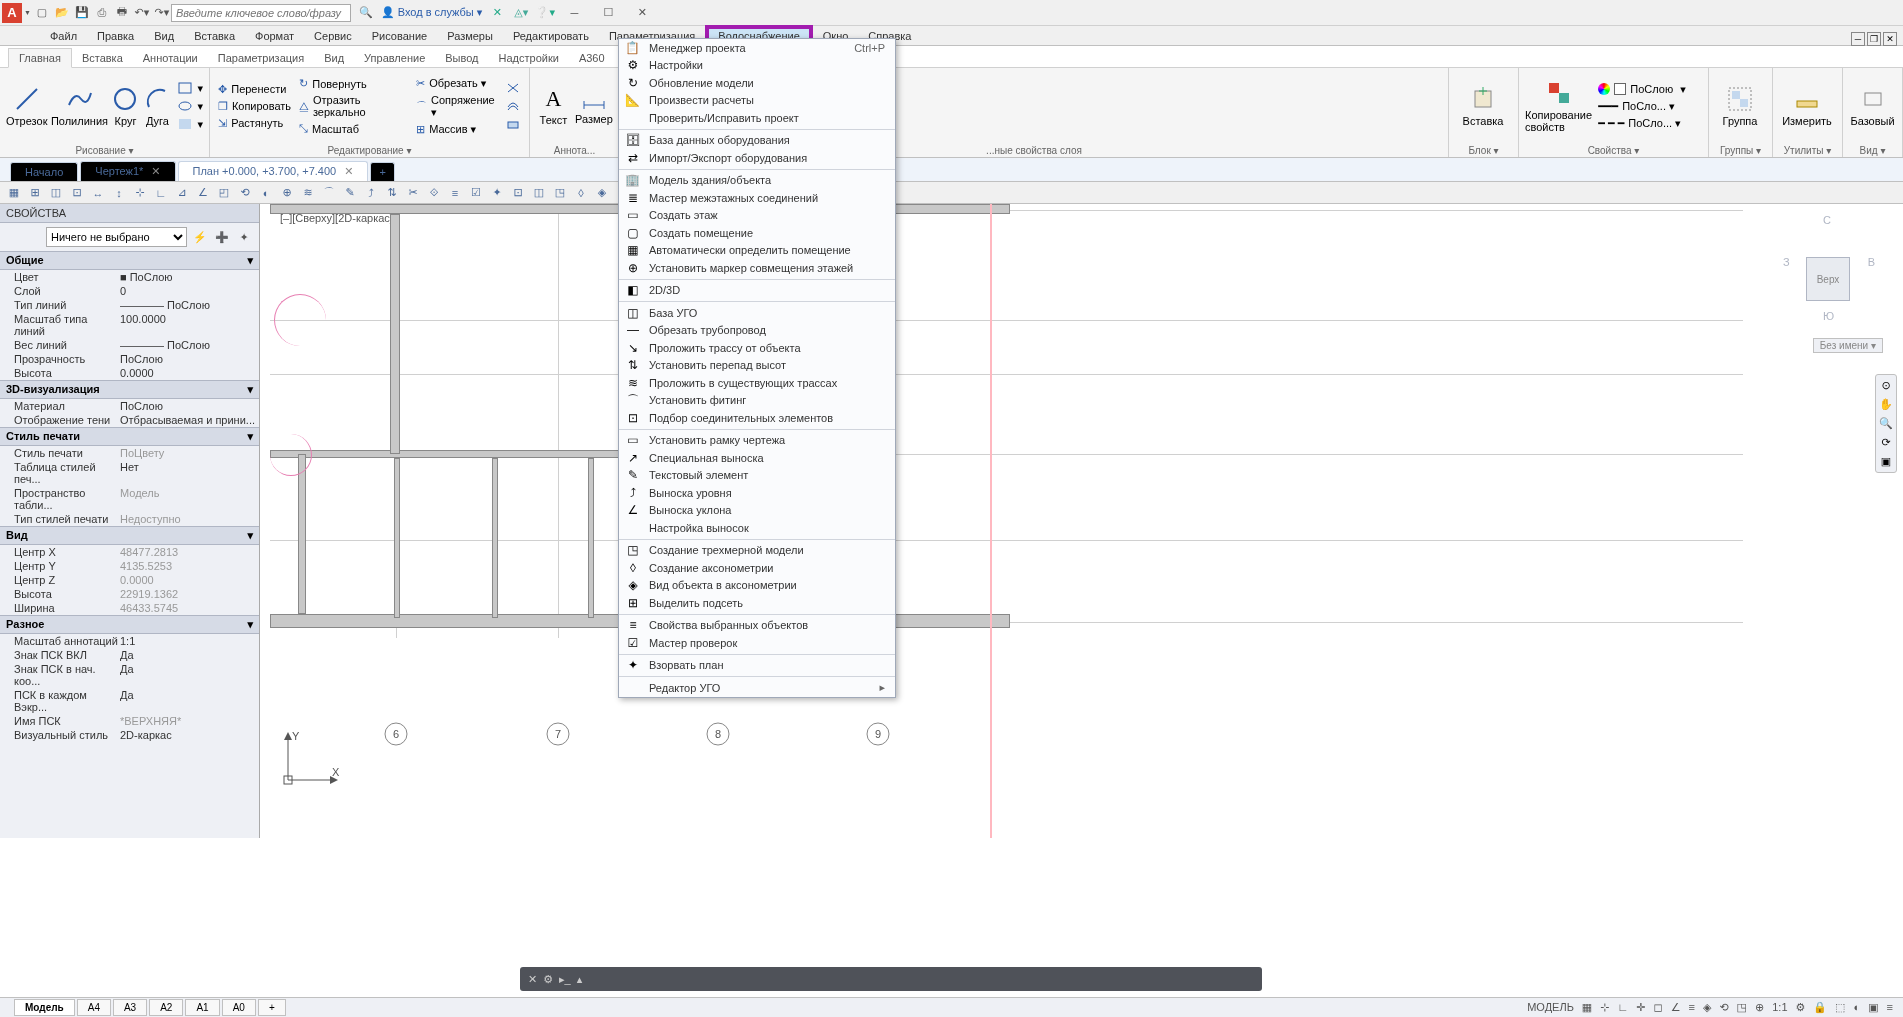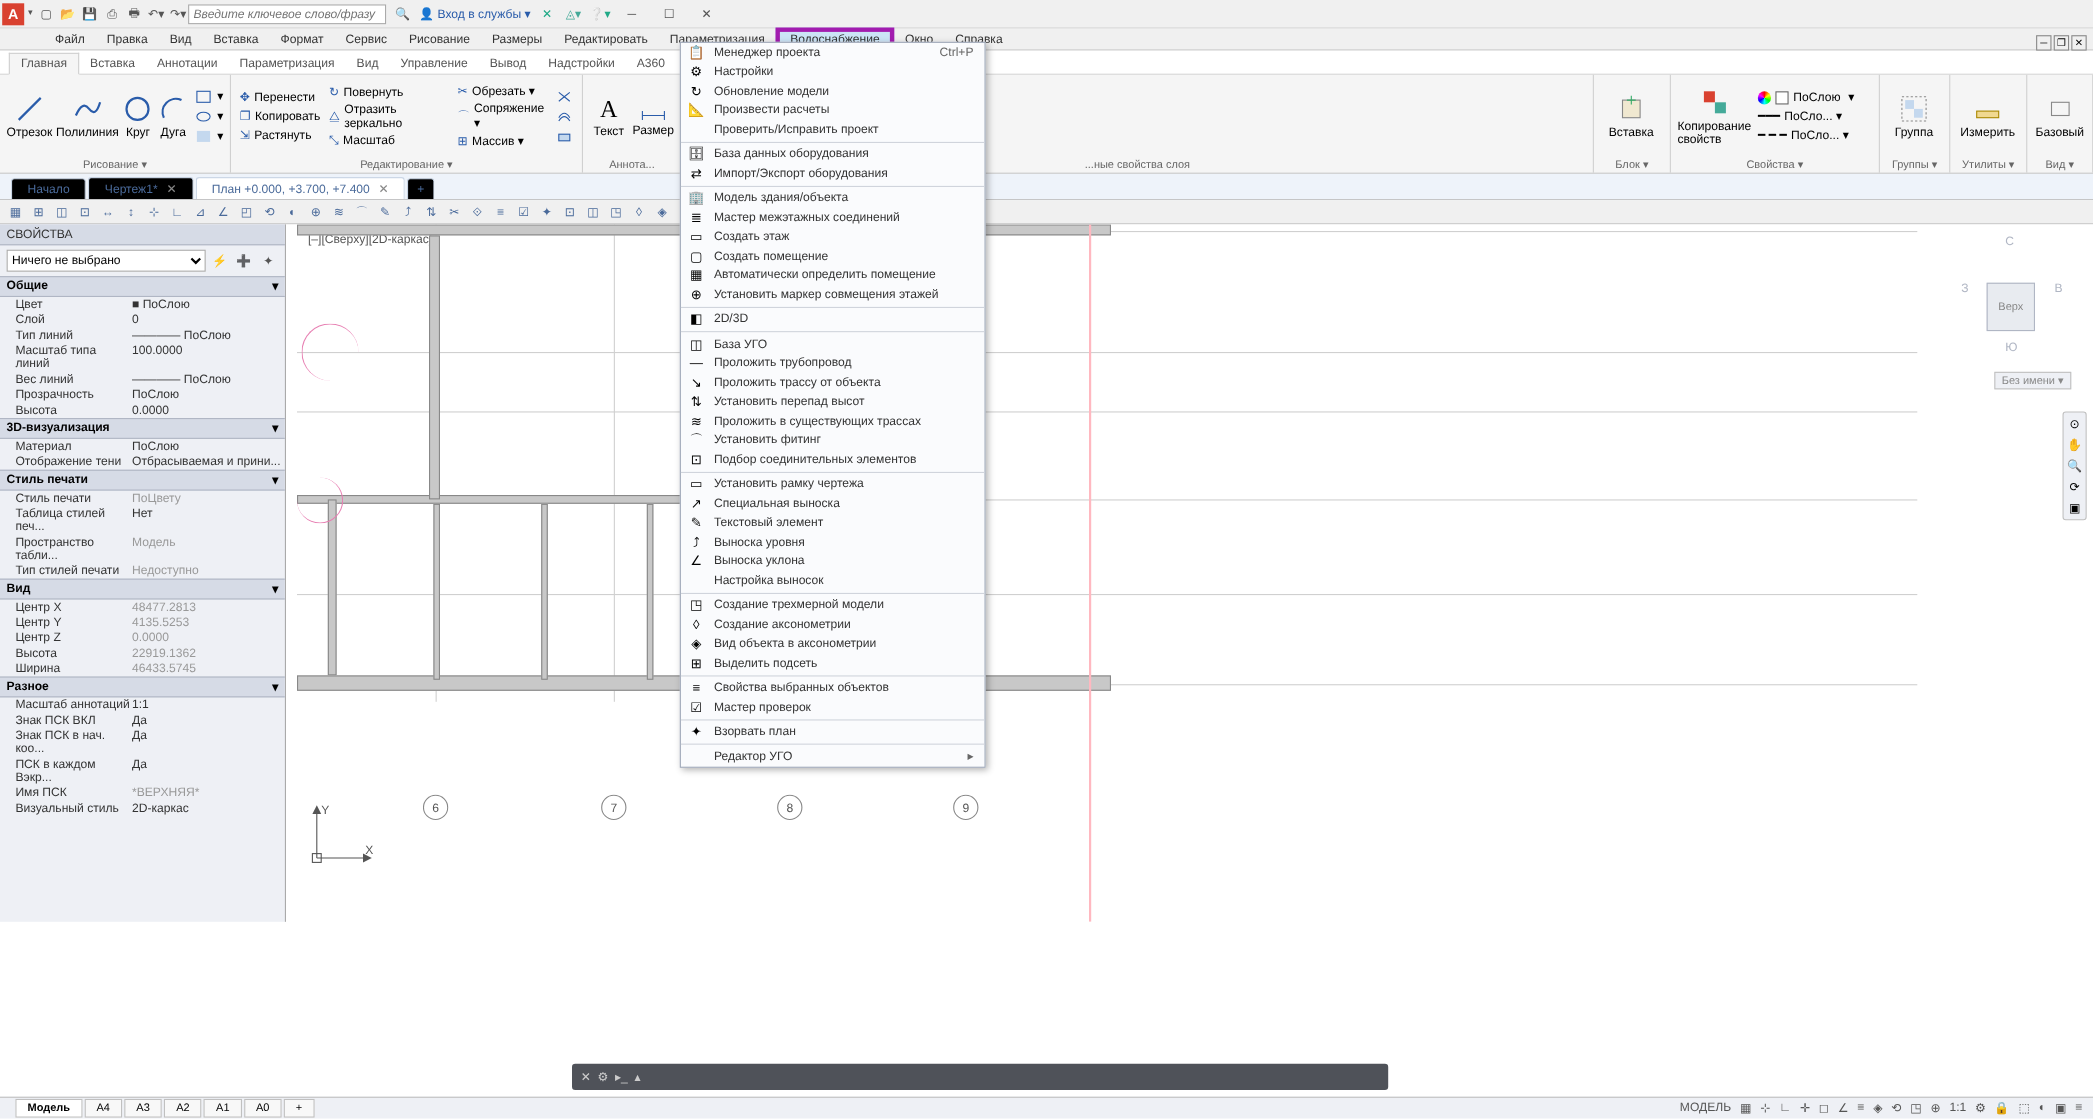--- a/index.html
+++ b/index.html
@@ -30,21 +30,21 @@
 .ico{display:inline-block;}
 .file-tabs{height:24px;background:#eef3fa;display:flex;align-items:flex-end;padding-left:10px;border-bottom:1px solid #c0c0c0;}
 .file-tab{padding:3px 14px;background:#000000;border:1px solid #c8d4e4;border-bottom:none;margin-right:2px;border-radius:3px 3px 0 0;cursor:pointer;color:#4a6a9a;}
 .file-tab.active{background:#fff;}
 .file-tab .close{margin-left:8px;color:#888;}
 .toolbar-2d{height:22px;background:#f0f0f0;display:flex;align-items:center;gap:1px;padding-left:4px;border-bottom:1px solid #c0c0c0;}
 .tb2-btn{width:20px;height:18px;display:flex;align-items:center;justify-content:center;cursor:pointer;color:#4a6a9a;}
 .main-area{display:flex;height:634px;}
 .props-panel{width:260px;background:#eef0f5;border-right:1px solid #aaa;display:flex;flex-direction:column;}
 .props-title{background:#d6dbe6;padding:3px 6px;font-size:11px;color:#333;border-bottom:1px solid #b0b6c4;}
-.props-sel{padding:4px 6px;display:flex;align-items:center;gap:4px;}
+.props-sel{padding:4px 6px;display:flex;align-items:center;gap:4px;margin-left:40px;}
 .props-sel select{flex:1;height:20px;border:1px solid #aaa;background:#fff;font-size:11px;}
 .props-grid{flex:1;overflow:auto;}
 .pg-section{background:#d6dbe6;padding:2px 6px;font-weight:bold;font-size:11px;border-top:1px solid #b0b6c4;border-bottom:1px solid #b0b6c4;display:flex;justify-content:space-between;}
 .pg-row{display:flex;padding:1px 0;}
 .pg-key{width:120px;padding-left:14px;color:#333;}
 .pg-val{flex:1;color:#333;}
 .pg-val.dim{color:#999;}
 .canvas{flex:1;background:#ffffff;position:relative;overflow:hidden;}
 .viewcube{position:absolute;top:10px;right:30px;width:90px;height:100px;}
 .viewcube .face{position:absolute;width:44px;height:44px;background:#e8ebf0;border:1px solid #b0b6c4;display:flex;align-items:center;justify-content:center;color:#888;font-size:10px;left:23px;top:43px;}
@@ -644,21 +644,21 @@
       <span class="dd-icon">◧</span>
       <span class="dd-text">2D/3D</span>
     </div>
     <div class="dd-sep"></div>
     <div class="dd-item">
       <span class="dd-icon">◫</span>
       <span class="dd-text">База УГО</span>
     </div>
     <div class="dd-item">
       <span class="dd-icon">—</span>
-      <span class="dd-text">Проложить трубопровод</span>
+      <span class="dd-text">Обрезать трубопровод</span>
     </div>
     <div class="dd-item">
       <span class="dd-icon">↘</span>
       <span class="dd-text">Проложить трассу от объекта</span>
     </div>
     <div class="dd-item">
       <span class="dd-icon">⇅</span>
       <span class="dd-text">Установить перепад высот</span>
     </div>
     <div class="dd-item">

